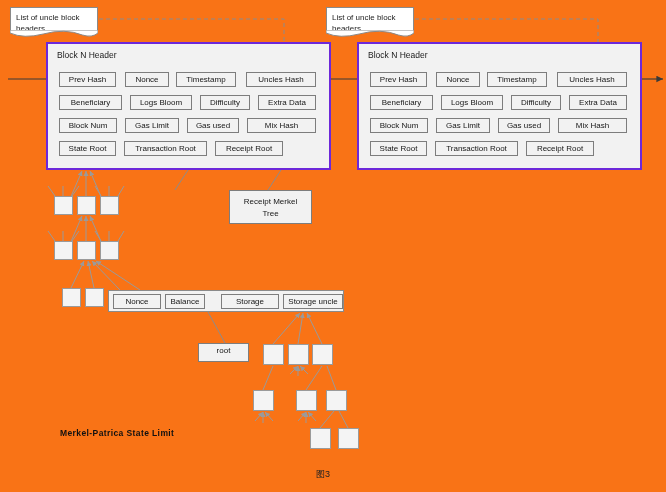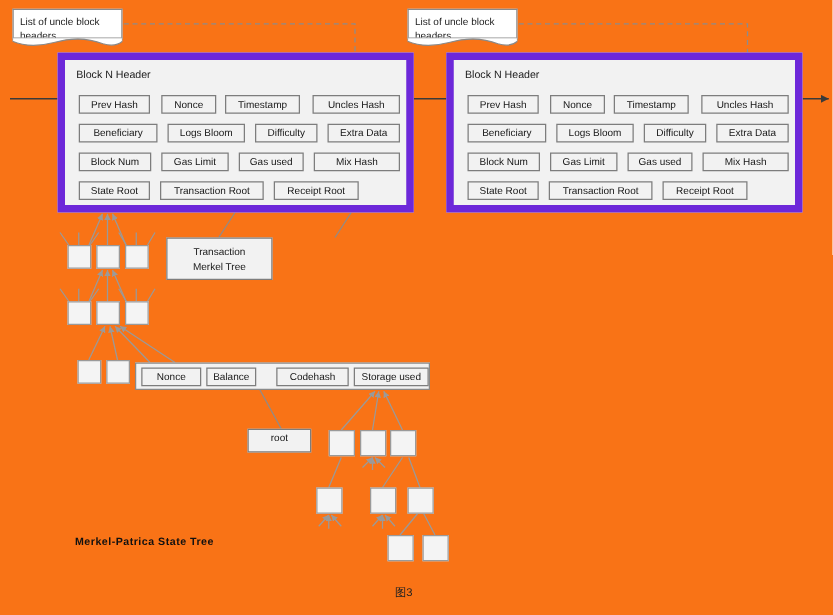--- a/index.html
+++ b/index.html
@@ -41,21 +41,21 @@
     bottom: -7px;
     width: calc(100% + 2px);
     height: 8px;
   }
 
   
   .block-header {
     position: absolute;
     box-sizing: border-box;
     background: #f2f2f2;
-    border: 6px solid #6d28d9;
+    border: 2px solid #6d28d9;
     z-index: 4;
   }
   .bh-title {
     position: absolute;
     left: 9px;
     top: 6px;
     font-size: 8.5px;
     color: #1a1a1a;
     white-space: nowrap;
   }
@@ -277,50 +277,50 @@
     <div class="field" style="left:11px;  top:74px; width:58px;">Block Num</div>
     <div class="field" style="left:77px;  top:74px; width:54px;">Gas Limit</div>
     <div class="field" style="left:139px; top:74px; width:52px;">Gas used</div>
     <div class="field" style="left:199px; top:74px; width:69px;">Mix Hash</div>
 
     <div class="field" style="left:11px;  top:97px; width:57px;">State Root</div>
     <div class="field" style="left:76px;  top:97px; width:83px;">Transaction  Root</div>
     <div class="field" style="left:167px; top:97px; width:68px;">Receipt  Root</div>
   </div>
 
-  <div class="lbox two-line" style="left:133px; top:190px; width:85px; height:34px;">
-    <div>Transaction</div>
-    <div>Merkel Tree</div>
-  </div>
-
+
+  <div class="lbox two-line" style="left:229px; top:190px; width:83px; height:34px;">
+    <div>Receipt Merkel</div>
+    <div>Tree</div>
+  </div>
 
   <div class="tnode" style="left:54px;  top:196px; width:19px; height:19px;"></div>
   <div class="tnode" style="left:77px;  top:196px; width:19px; height:19px;"></div>
   <div class="tnode" style="left:100px; top:196px; width:19px; height:19px;"></div>
   <div class="tnode" style="left:54px;  top:241px; width:19px; height:19px;"></div>
   <div class="tnode" style="left:77px;  top:241px; width:19px; height:19px;"></div>
   <div class="tnode" style="left:100px; top:241px; width:19px; height:19px;"></div>
   <div class="tnode" style="left:62px;  top:288px; width:19px; height:19px;"></div>
   <div class="tnode" style="left:85px;  top:288px; width:19px; height:19px;"></div>
 
   <div class="acct-strip" style="left:108px; top:290px; width:236px; height:22px;">
     <div class="field" style="left:4px;   top:3px; width:48px;">Nonce</div>
     <div class="field" style="left:56px;  top:3px; width:40px;">Balance</div>
-    <div class="field" style="left:112px; top:3px; width:58px;">Codehash</div>
-    <div class="field" style="left:174px; top:3px; width:60px;">Storage used</div>
+    <div class="field" style="left:112px; top:3px; width:58px;">Storage</div>
+    <div class="field" style="left:174px; top:3px; width:60px;">Storage uncle</div>
   </div>
 
   <div class="lbox one-line" style="left:198px; top:343px; width:51px; height:19px;">root</div>
 
   <div class="tnode" style="left:263px; top:344px; width:21px; height:21px;"></div>
   <div class="tnode" style="left:288px; top:344px; width:21px; height:21px;"></div>
   <div class="tnode" style="left:312px; top:344px; width:21px; height:21px;"></div>
   <div class="tnode" style="left:253px; top:390px; width:21px; height:21px;"></div>
   <div class="tnode" style="left:296px; top:390px; width:21px; height:21px;"></div>
   <div class="tnode" style="left:326px; top:390px; width:21px; height:21px;"></div>
   <div class="tnode" style="left:310px; top:428px; width:21px; height:21px;"></div>
   <div class="tnode" style="left:338px; top:428px; width:21px; height:21px;"></div>
 
-  <div class="freetext bold" style="left:60px; top:428px;">Merkel-Patrica State Tree</div>
+  <div class="freetext bold" style="left:60px; top:428px;">Merkel-Patrica State Limit</div>
 
   <div class="caption" style="left:316px; top:468px;text-align:right;">图3</div>
 
 </div>
 
 </body></html>

